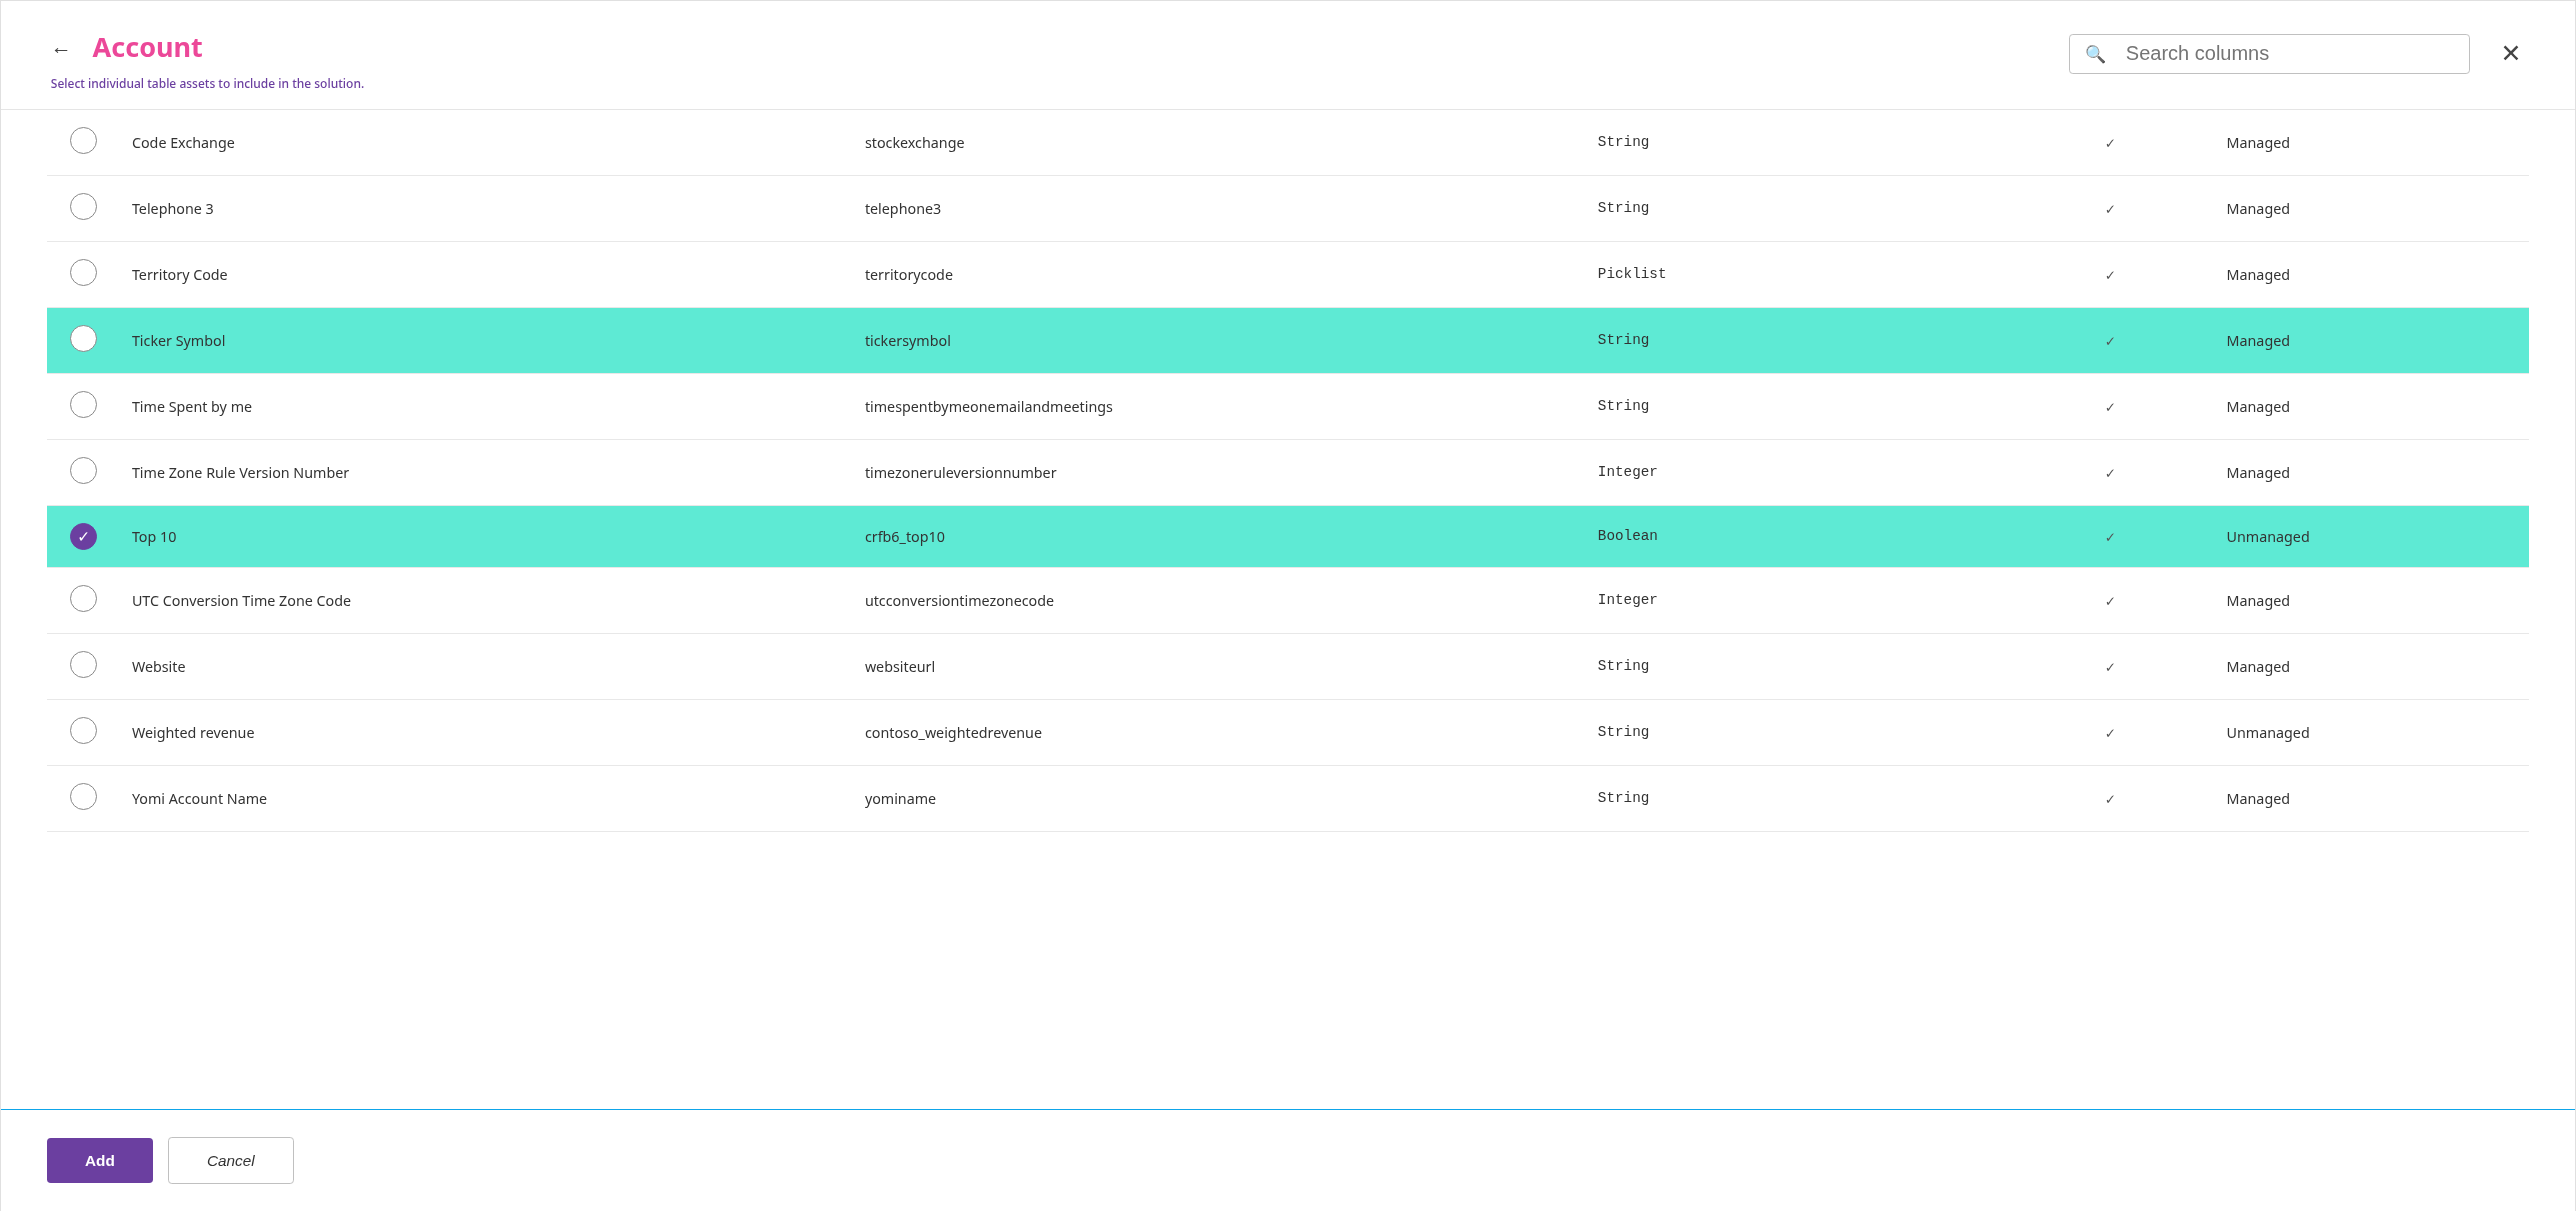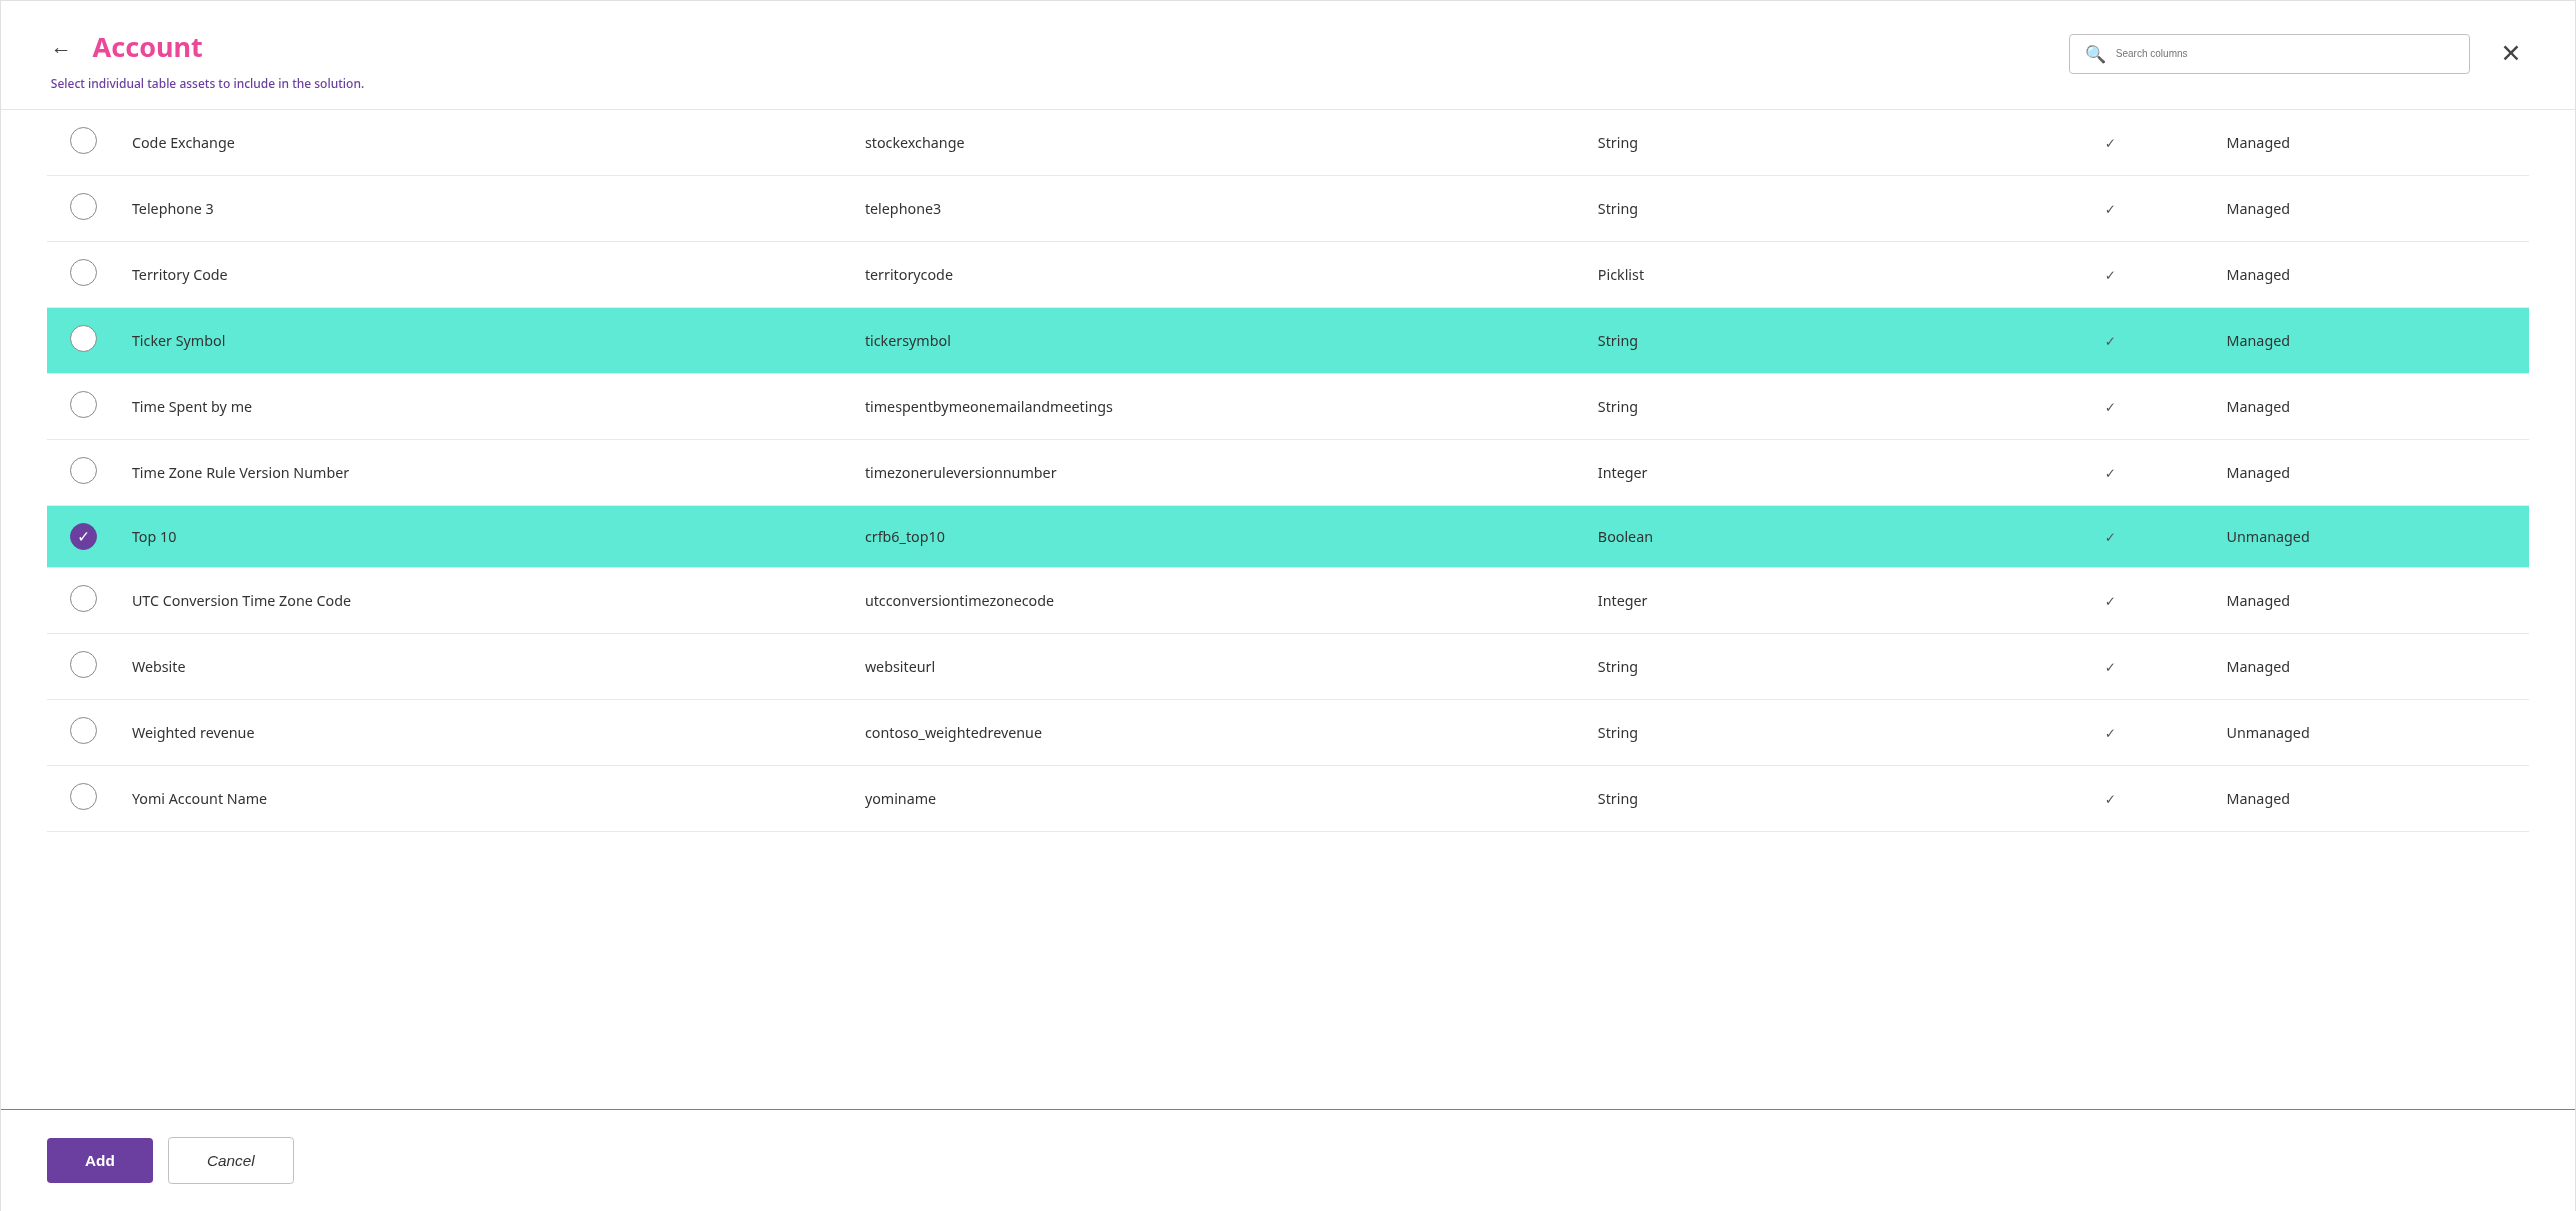--- a/index.html
+++ b/index.html
@@ -76,24 +76,25 @@
       gap: 9.5px;
       background: #fff;
     }
     .search-icon {
       color: #666;
       font-size: 17px;
     }
     .search-input {
       border: none;
       outline: none;
-      font-size: 10px;
+      font-size: 20px;
       color: #999;
       width: 100%;
       background: transparent;
+      margin-left: 10px;
     }
     .close-btn {
       background: none;
       border: none;
       cursor: pointer;
       color: #444;
       font-size: 25px;
       display: flex;
       align-items: center;
       padding: 3.8px 7.6px;
@@ -131,20 +132,21 @@
     .col-name {
       width: 668px;
     }
     .col-logical {
       width: 668px;
       color: #444;
     }
     .col-type {
       width: 382px;
       color: #444;
+      font-family: Liberation Mono, monospace;
     }
     .col-check {
       width: 191px;
       text-align: center;
       color: #555;
       font-size: 16px;
     }
     .col-managed {
       width: 286px;
       color: #444;

